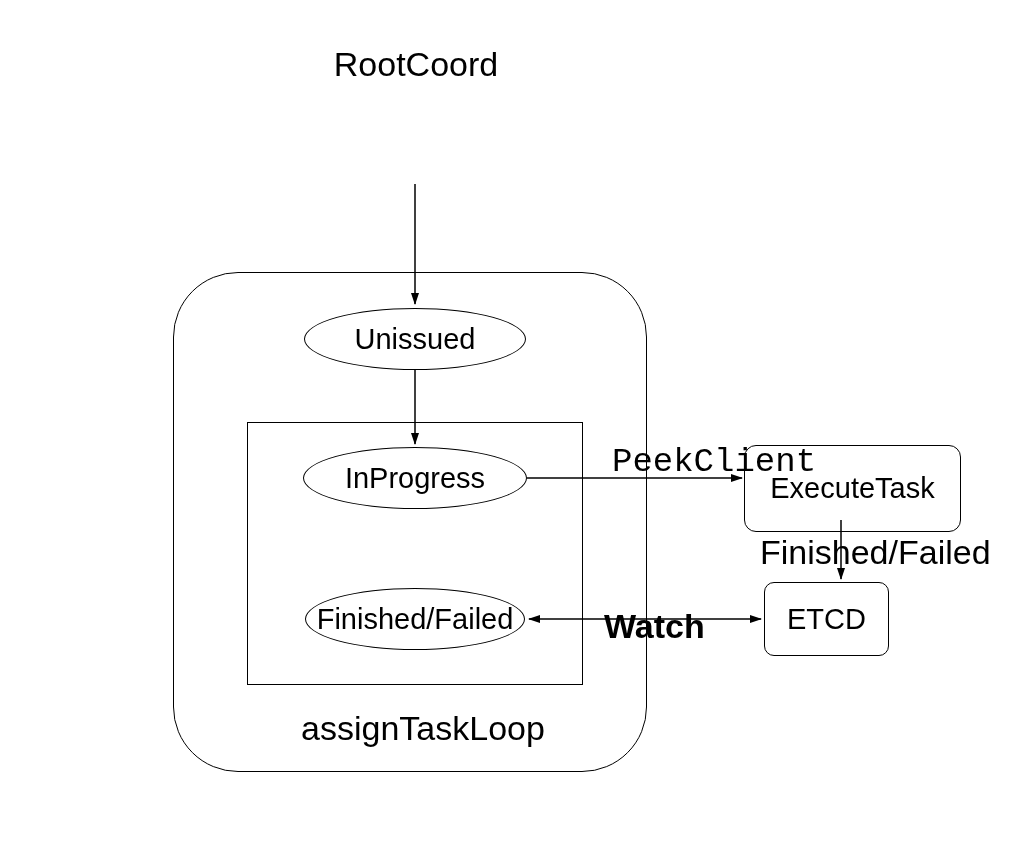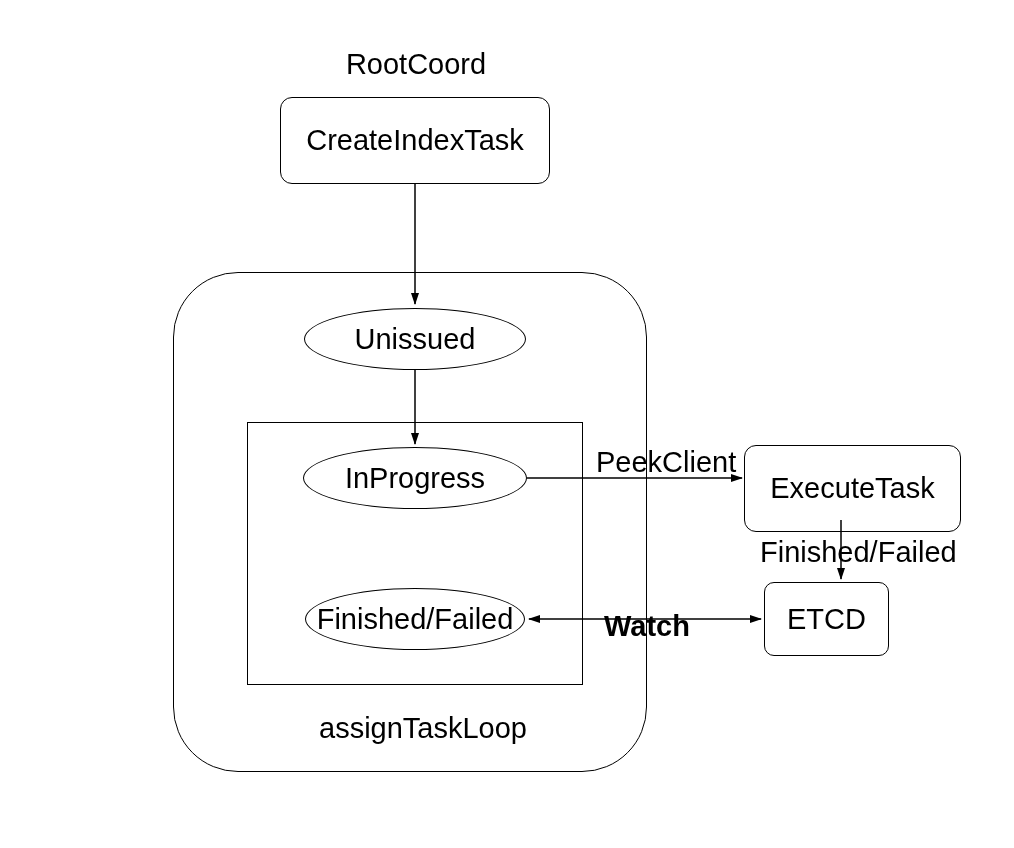--- a/index.html
+++ b/index.html
@@ -42,21 +42,21 @@
     border-radius: 50%;
   }
   .container-outer {
     border-radius: 65px;
   }
   .container-inner {
     border-radius: 0;
   }
   .label {
     position: absolute;
-    font-size: 29px;
+    font-size: 34px;
     line-height: 34px;
     white-space: nowrap;
   }
   .label.centered {
     text-align: center;
   }
 </style>
 </head>
 <body>
 
@@ -71,23 +71,20 @@
     <line x1="415" y1="184" x2="415" y2="304" stroke="#000000" stroke-width="1.5" marker-end="url(#arrowhead)"></line>
     <line x1="415" y1="370" x2="415" y2="444" stroke="#000000" stroke-width="1.5" marker-end="url(#arrowhead)"></line>
     <line x1="527" y1="478" x2="742" y2="478" stroke="#000000" stroke-width="1.5" marker-end="url(#arrowhead)"></line>
     <line x1="841" y1="520" x2="841" y2="579" stroke="#000000" stroke-width="1.5" marker-end="url(#arrowhead)"></line>
     <line x1="529" y1="619" x2="761" y2="619" stroke="#000000" stroke-width="1.5" marker-start="url(#arrowhead)" marker-end="url(#arrowhead)"></line>
   </svg>
 
   <div class="shape container-outer" style="left:173px; top:272px; width:474px; height:500px;"></div>
   <div class="shape container-inner" style="left:247px; top:422px; width:336px; height:263px;"></div>
 
-  <div class="shape rounded" style="left:280px; top:97px; width:270px; height:87px;">
-    <span>CreateIndexTask</span>
-  </div>
 
   <div class="shape ellipse" style="left:304px; top:308px; width:222px; height:62px;align-items:center;">
     <span>Unissued</span>
   </div>
 
   <div class="shape ellipse" style="left:303px; top:447px; width:224px; height:62px;">
     <span>InProgress</span>
   </div>
 
   <div class="shape ellipse" style="left:305px; top:588px; width:220px; height:62px;">
@@ -98,17 +95,17 @@
     <span>ExecuteTask</span>
   </div>
 
   <div class="shape rounded" style="left:764px; top:582px; width:125px; height:74px; border-radius:10px;">
     <span>ETCD</span>
   </div>
 
   <div class="label centered" style="left:281px; top:47px; width:270px;">RootCoord</div>
   <div class="label centered" style="left:255px; top:711px; width:336px;">assignTaskLoop</div>
 
-  <div class="label" style="left:596px; top:445px;">PeekClient</div>
+  <div class="label" style="left:612px; top:445px;font-family:Liberation Mono, monospace;">PeekClient</div>
   <div class="label" style="left:760px; top:535px;">Finished/Failed</div>
   <div class="label" style="left:604px; top:609px;font-weight:bold;">Watch</div>
 
 </div>
 
 </body></html>

